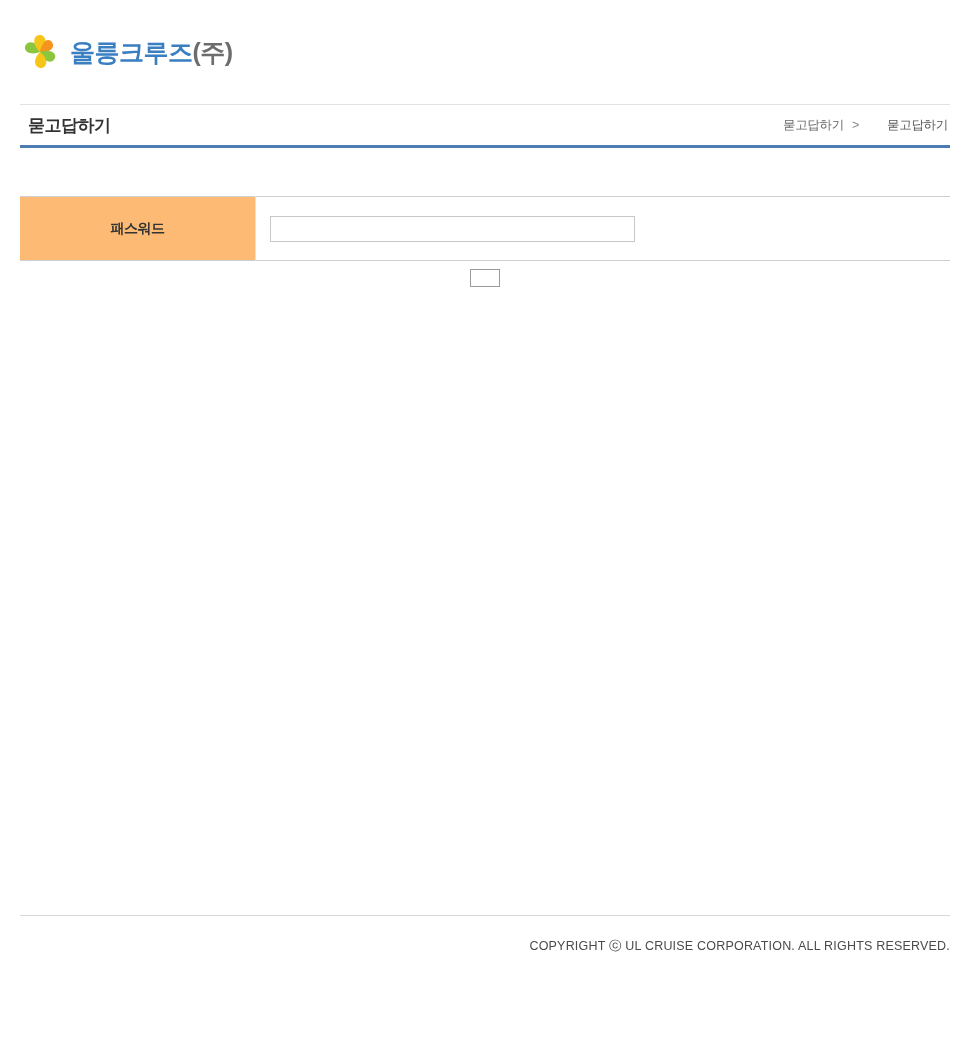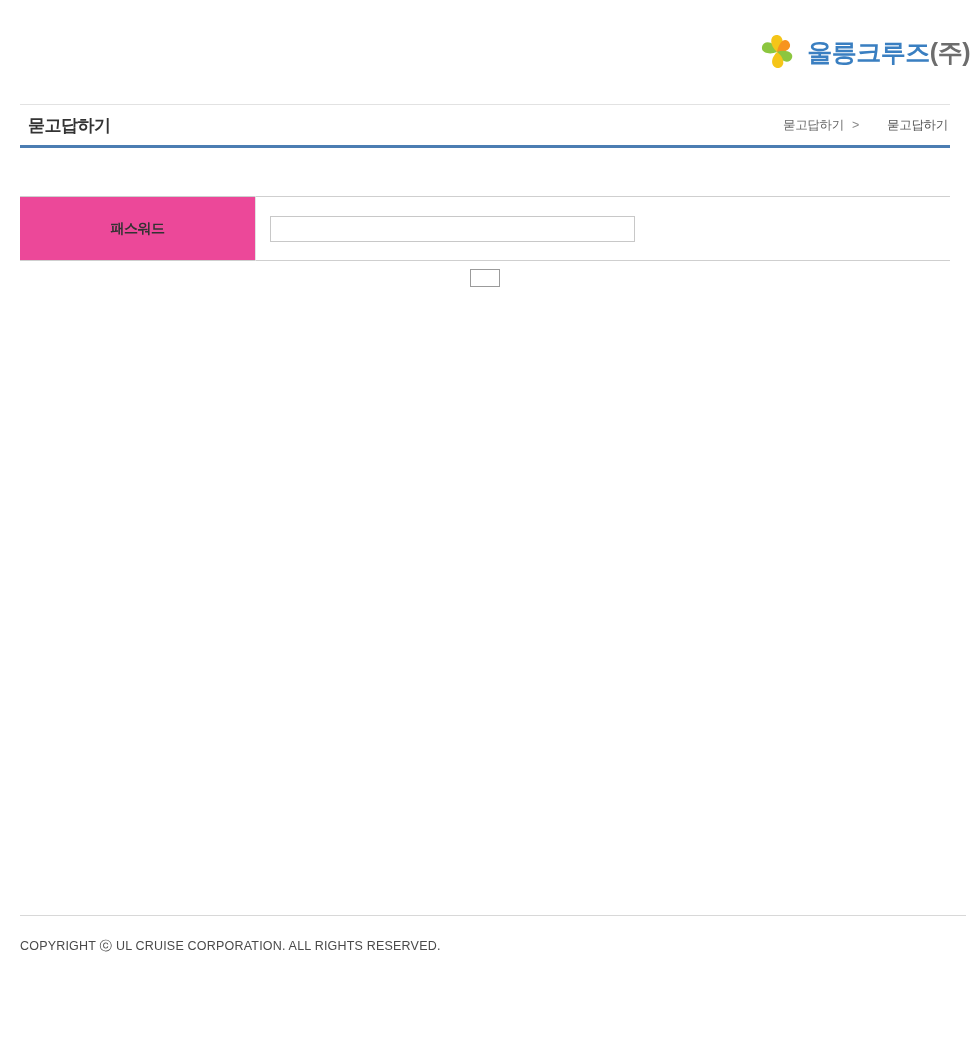--- a/index.html
+++ b/index.html
@@ -18,23 +18,23 @@
   .page {
     position: relative;
     width: 970px;
     min-height: 1042px;
     margin: 0 auto;
   }
 
   
   .site-header {
     height: 104px;
-    display: flex;
-    align-items: center;
-    justify-content: flex-end;
+    padding-left: 20px;
+    display: flex;
+    align-items: center;
   }
   .logo {
     display: flex;
     align-items: center;
     gap: 10px;
     text-decoration: none;
   }
   .logo-mark {
     width: 40px;
     height: 40px;
@@ -96,21 +96,21 @@
   .pw-table {
     width: 100%;
     border-collapse: collapse;
     border-top: 1px solid #cfcfcf;
     border-bottom: 1px solid #cfcfcf;
     table-layout: fixed;
   }
   .pw-table tr { height: 64px; }
   .pw-table th {
     width: 233px;
-    background: #ec4899;
+    background: #fdba74;
     border-right: 1px solid #e2e2e2;
     font-size: 14px;
     font-weight: bold;
     color: #333333;
     letter-spacing: -0.5px;
     text-align: center;
     vertical-align: middle;
   }
   .pw-table td {
     background: #ffffff;
@@ -145,24 +145,24 @@
     background: #ffffff;
     border: 1px solid #9b9b9b;
     line-height: 16px;
     cursor: pointer;
   }
 
   
   .footer {
     position: absolute;
     left: 20px;
-    right: 4px;
+    right: 20px;
     top: 915px;
     border-top: 1px solid #d8d8d8;
-    text-align: left;
+    text-align: right;
   }
   .copyright {
     margin-top: 22px;
     font-size: 12.5px;
     color: #4a4a4a;
     letter-spacing: 0.2px;
   }
 </style>
 </head>
 <body>

